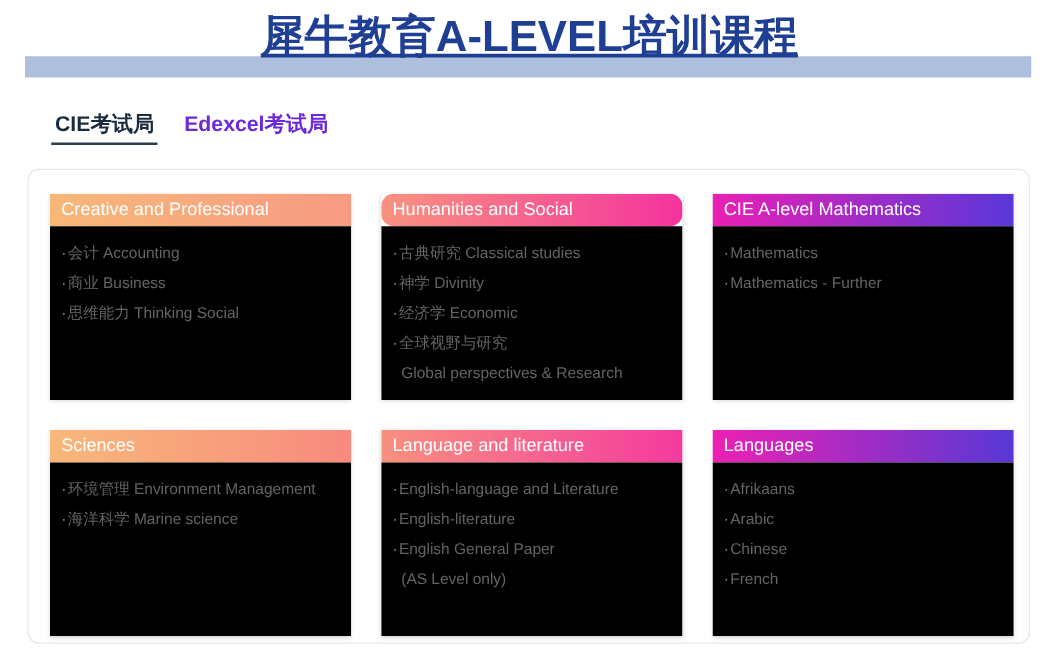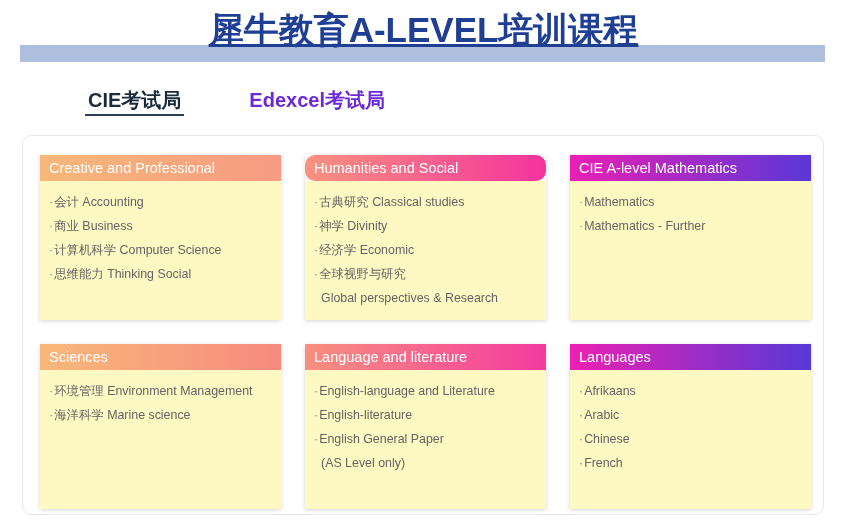--- a/index.html
+++ b/index.html
@@ -23,27 +23,26 @@
     font-weight:bold;
     color:#1f3f94;
     letter-spacing:0px;
     white-space:nowrap;
     text-decoration:underline;
   }
 
   
   .tabs{position:absolute;left:41px;top:90px;display:flex;align-items:flex-end;gap:18px;}
   .tab{
-    font-size:20px;line-height:20px;
+    font-size:17px;line-height:20px;
     color:#2e3c4e;
     padding:0 3px 6px 3px;
     position:relative;
     cursor:pointer;
     white-space:nowrap;
-    margin-left:44px;
   }
   .tab.active{font-weight:bold;color:#1a2b3d;}
   .tab.active::after{
     content:"";position:absolute;left:0;right:0;bottom:0;
     height:2px;background:#2b4057;
   }
   .tab.inactive{color:#6d28d9;font-weight:bold;}
 
   
   .panel{
@@ -76,21 +75,21 @@
     padding:0 9px;
     color:#ffffff;
     font-size:14.5px;
     line-height:26px;
     white-space:nowrap;
     overflow:hidden;
   }
   .card-body{
     flex:1 1 auto;
     padding:9px 9px 6px 9px;
-    background:#fef9c3;
+    background:#000000;
   }
   .item{
     font-size:12.4px;
     line-height:24px;
     color:#646464;
     white-space:nowrap;
     overflow:hidden;
   }
   .item .dot{color:#8a8a8a;margin-right:1px;}
   .item.cont{padding-left:7px;}
@@ -134,21 +133,20 @@
 
 <div class="grid">
 
   <div class="card">
     <div class="card-head g-c1">
       <span>Creative and Professional</span>
     </div>
     <div class="card-body">
       <div class="item"><span class="dot">·</span><span>会计 Accounting</span></div>
       <div class="item"><span class="dot">·</span><span>商业 Business</span></div>
-      <div class="item"><span class="dot">·</span><span>计算机科学 Computer Science</span></div>
       <div class="item"><span class="dot">·</span><span>思维能力 Thinking Social</span></div>
     </div>
   </div>
 
   <div class="card">
     <div class="card-head g-c2">
       <span>Humanities and Social</span>
     </div>
     <div class="card-body">
       <div class="item"><span class="dot">·</span><span>古典研究 Classical studies</span></div>

